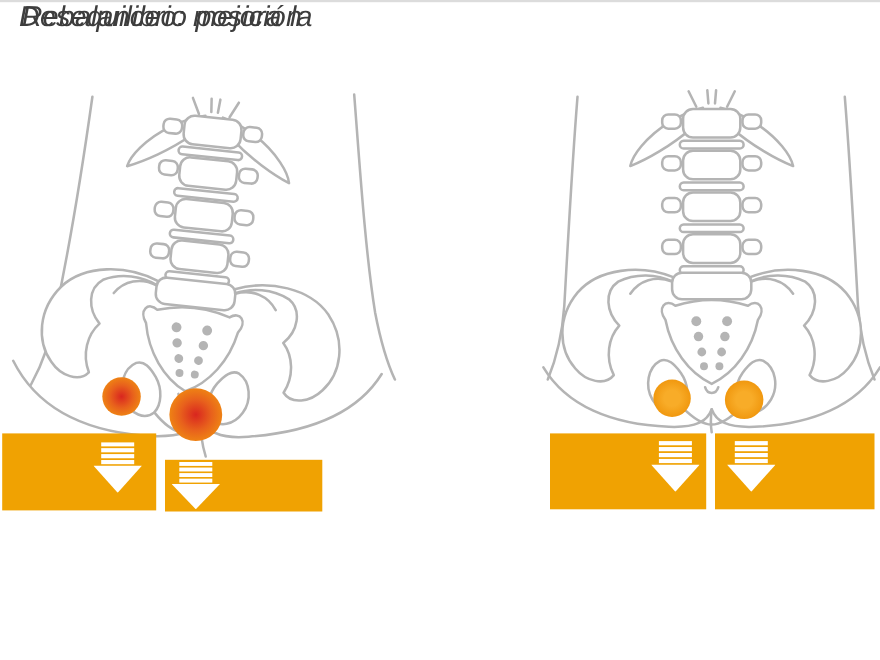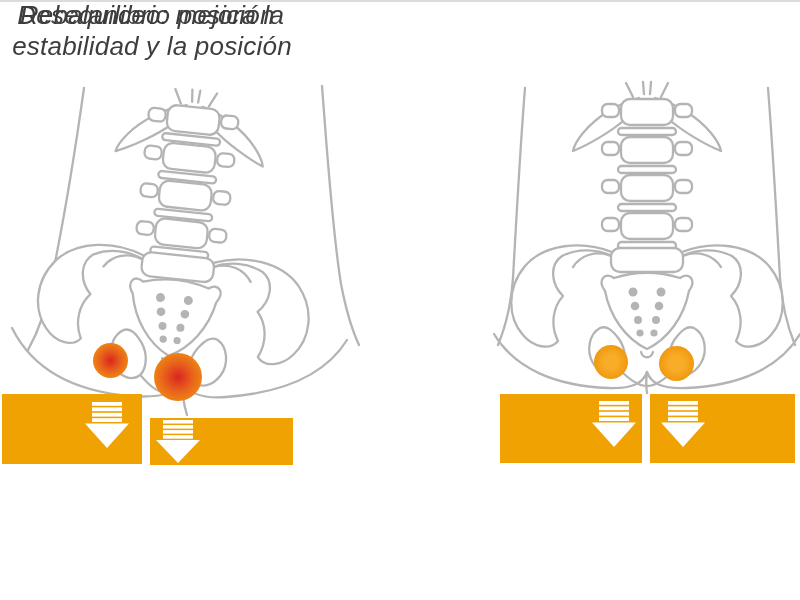--- a/index.html
+++ b/index.html
@@ -173,17 +173,16 @@
         <rect x="7" y="16.2" width="30" height="3.8"></rect>
         <path d="M0,21.5 L44,21.5 L22,46 Z"></path>
       </g>
     </svg>
   </div>
 
   <div class="caption caption-left">Desequilibrio posición</div>
 
   <div class="caption caption-right">
     <span>Rebalanceo: mejora la</span><br>
-    <span>estabilidad y la posición</span>
   </div>
 
   <div class="divider"></div>
 </div>
 
 </body></html>

